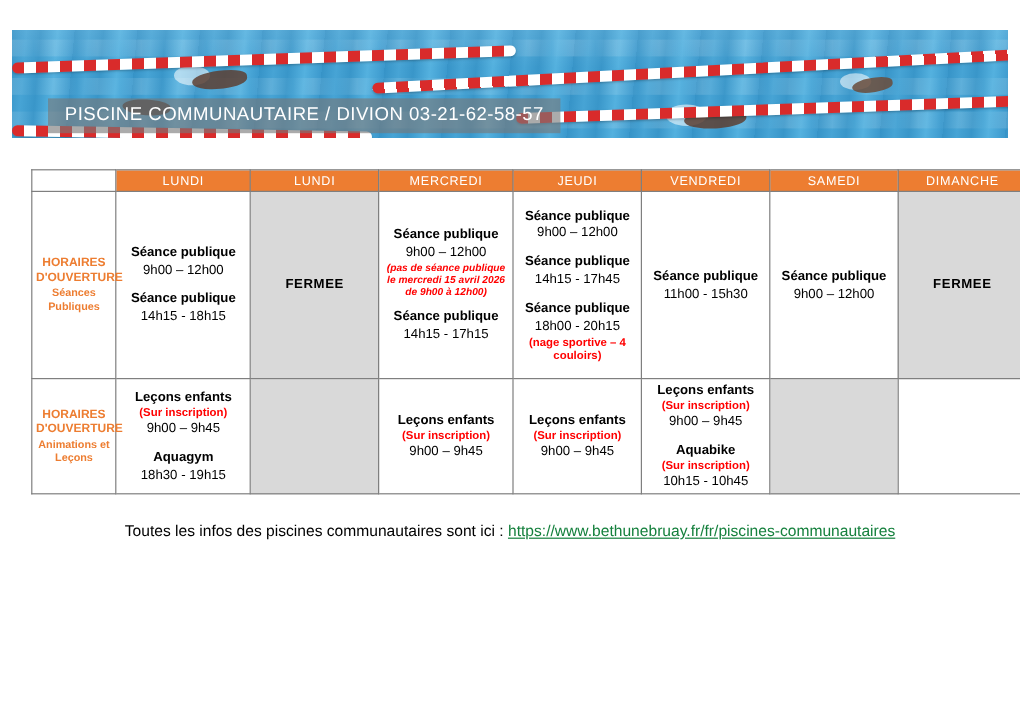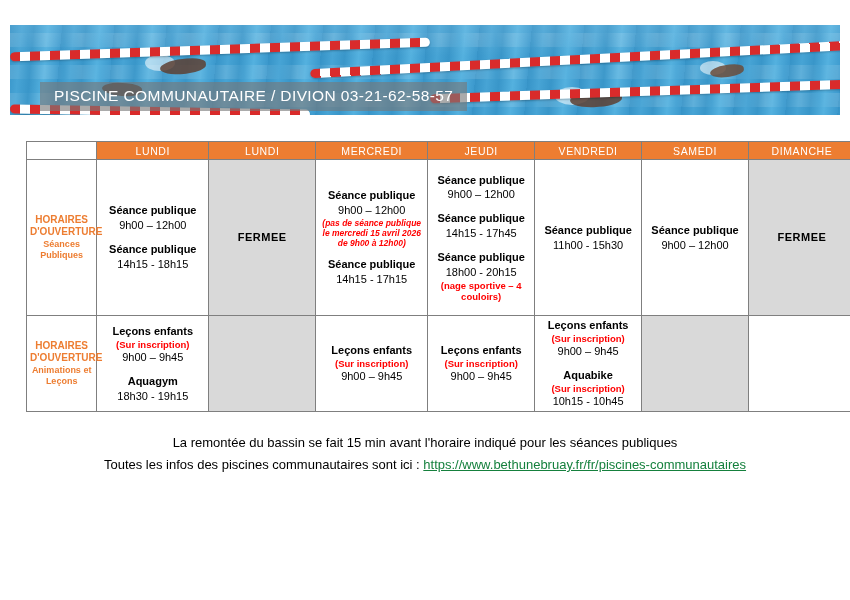--- a/index.html
+++ b/index.html
@@ -360,19 +360,18 @@
           </span>
         </td>
 
         <td class="cell grey"></td>
         <td class="cell"></td>
       </tr>
     </tbody>
   </table>
 
   <div class="footer">
-    <div>La remontée du bassin se fait 15 min avant l'horaire indiqué pour les séances publiques</div>
     <div>
       <span>Toutes les infos des piscines communautaires sont ici : </span><a href="#">https://www.bethunebruay.fr/fr/piscines-communautaires</a>
     </div>
   </div>
 
 </div>
 
 </body></html>

